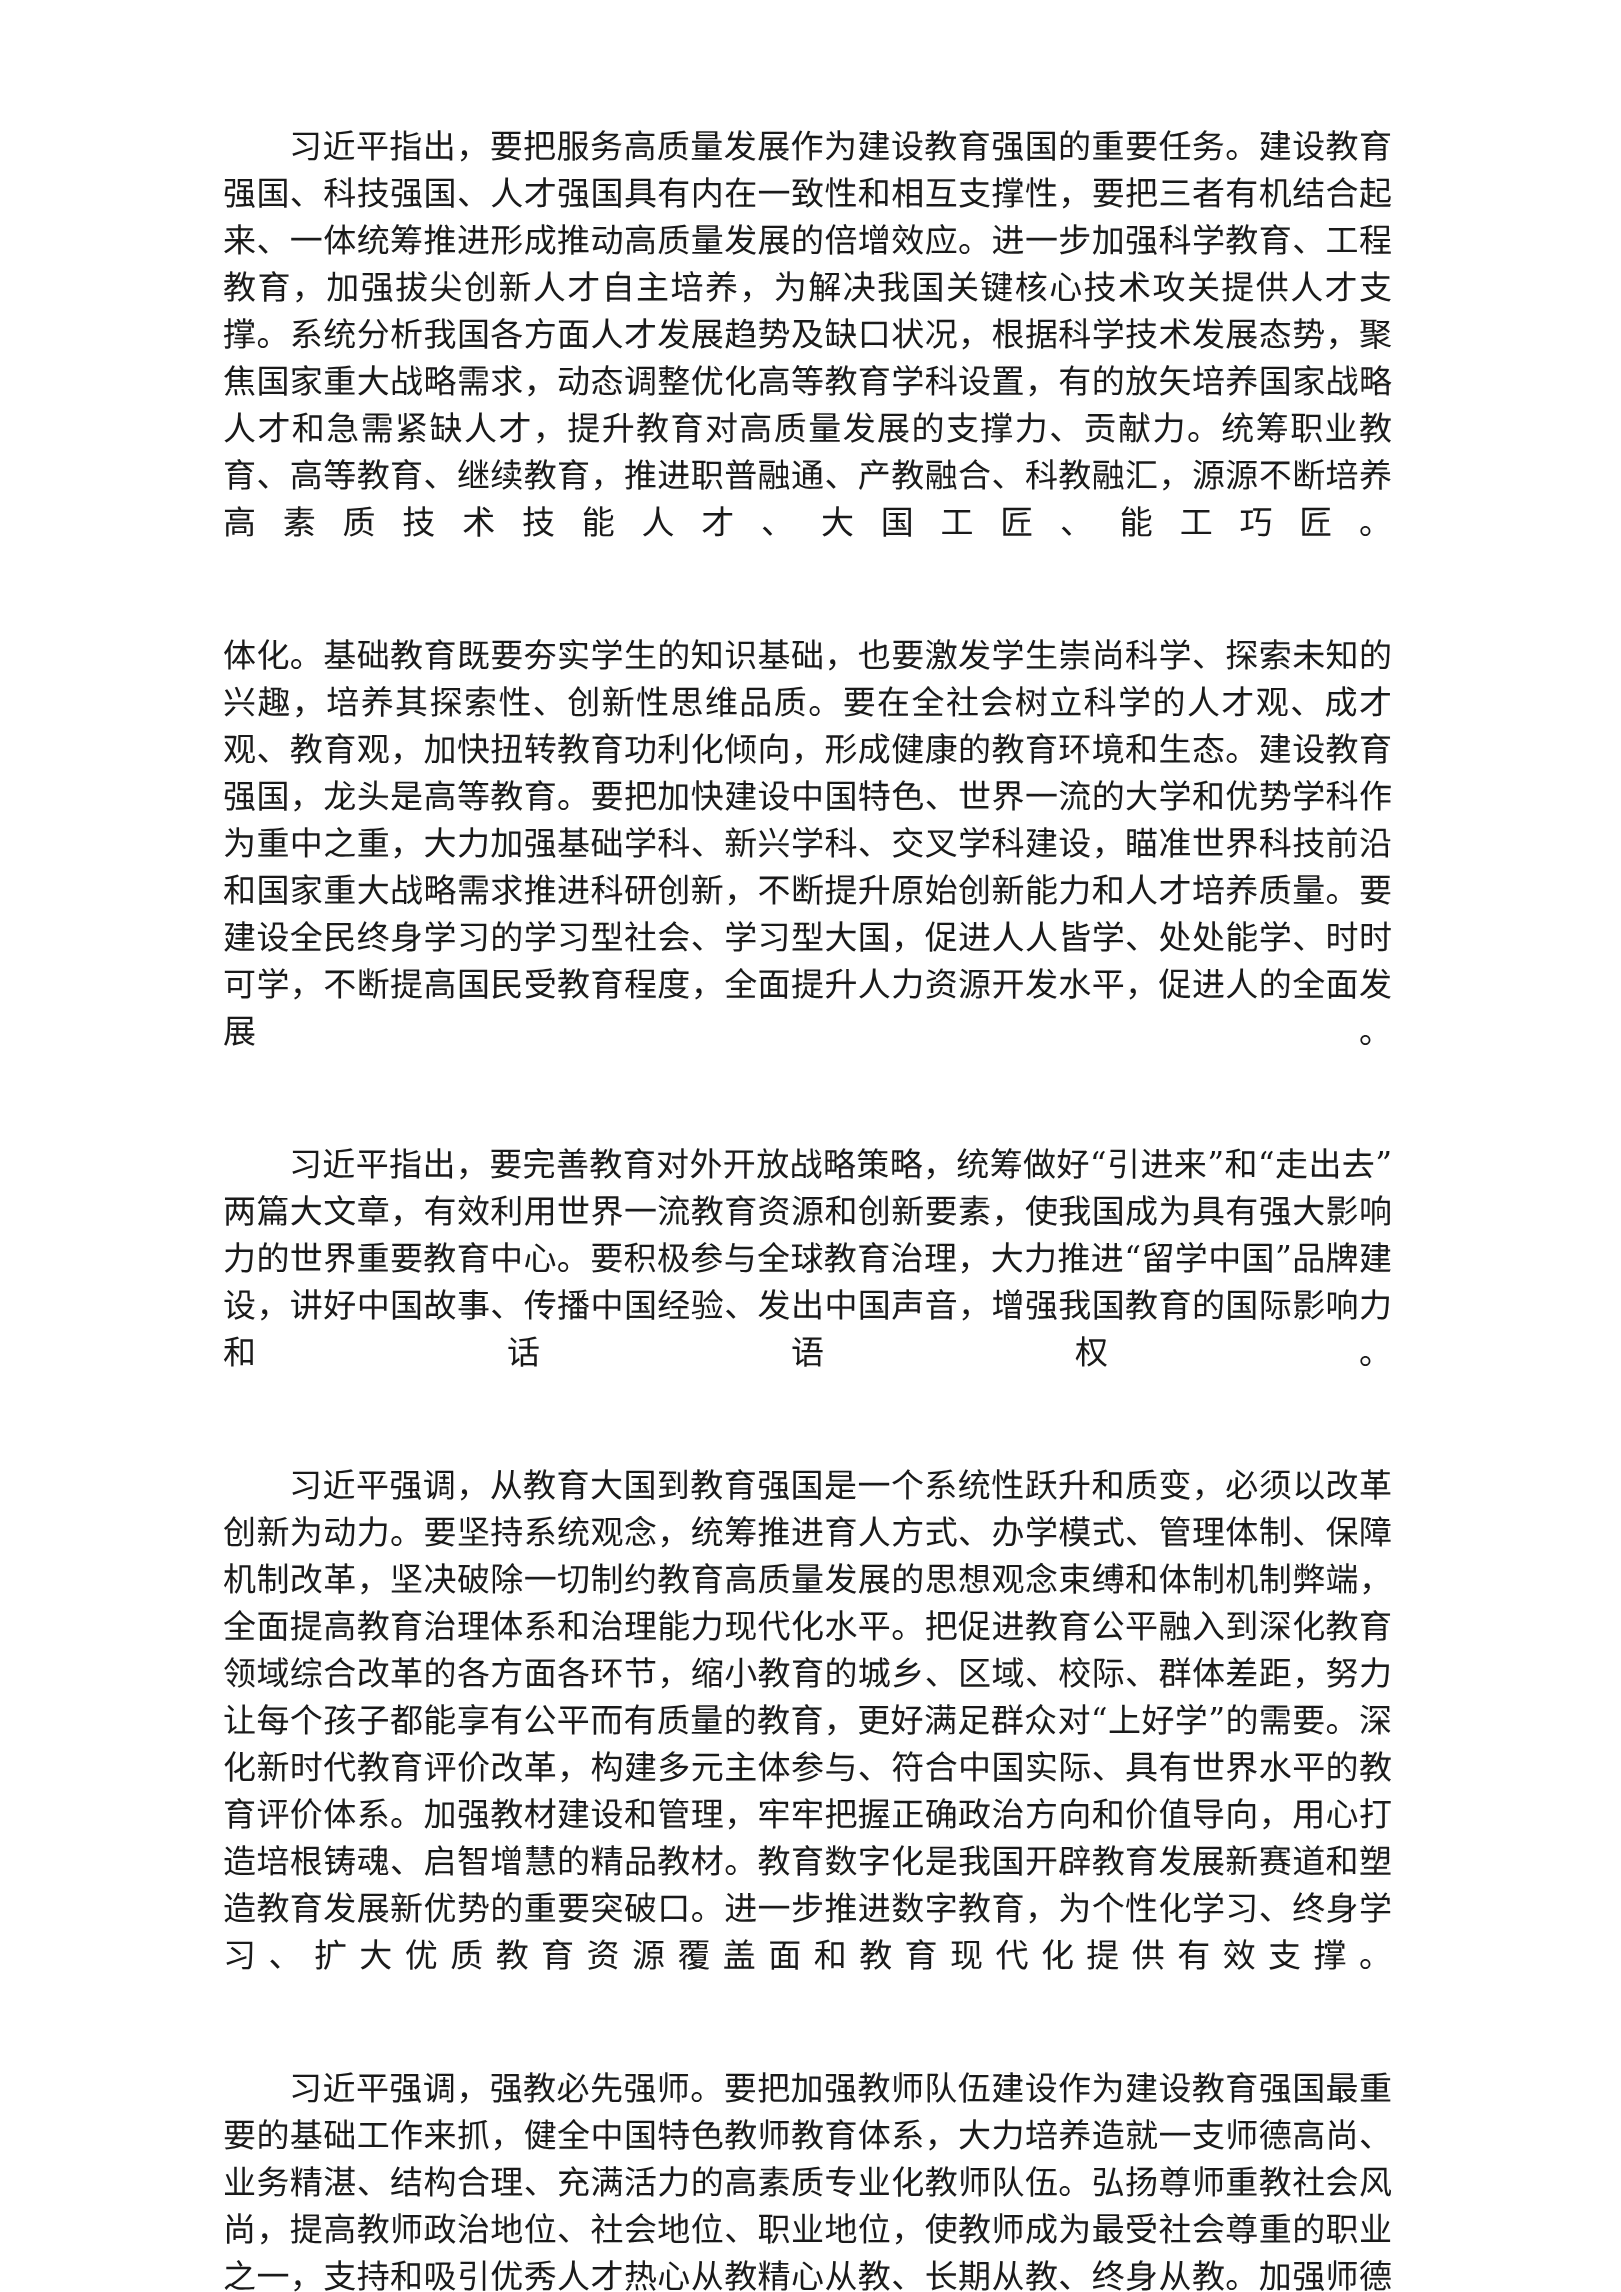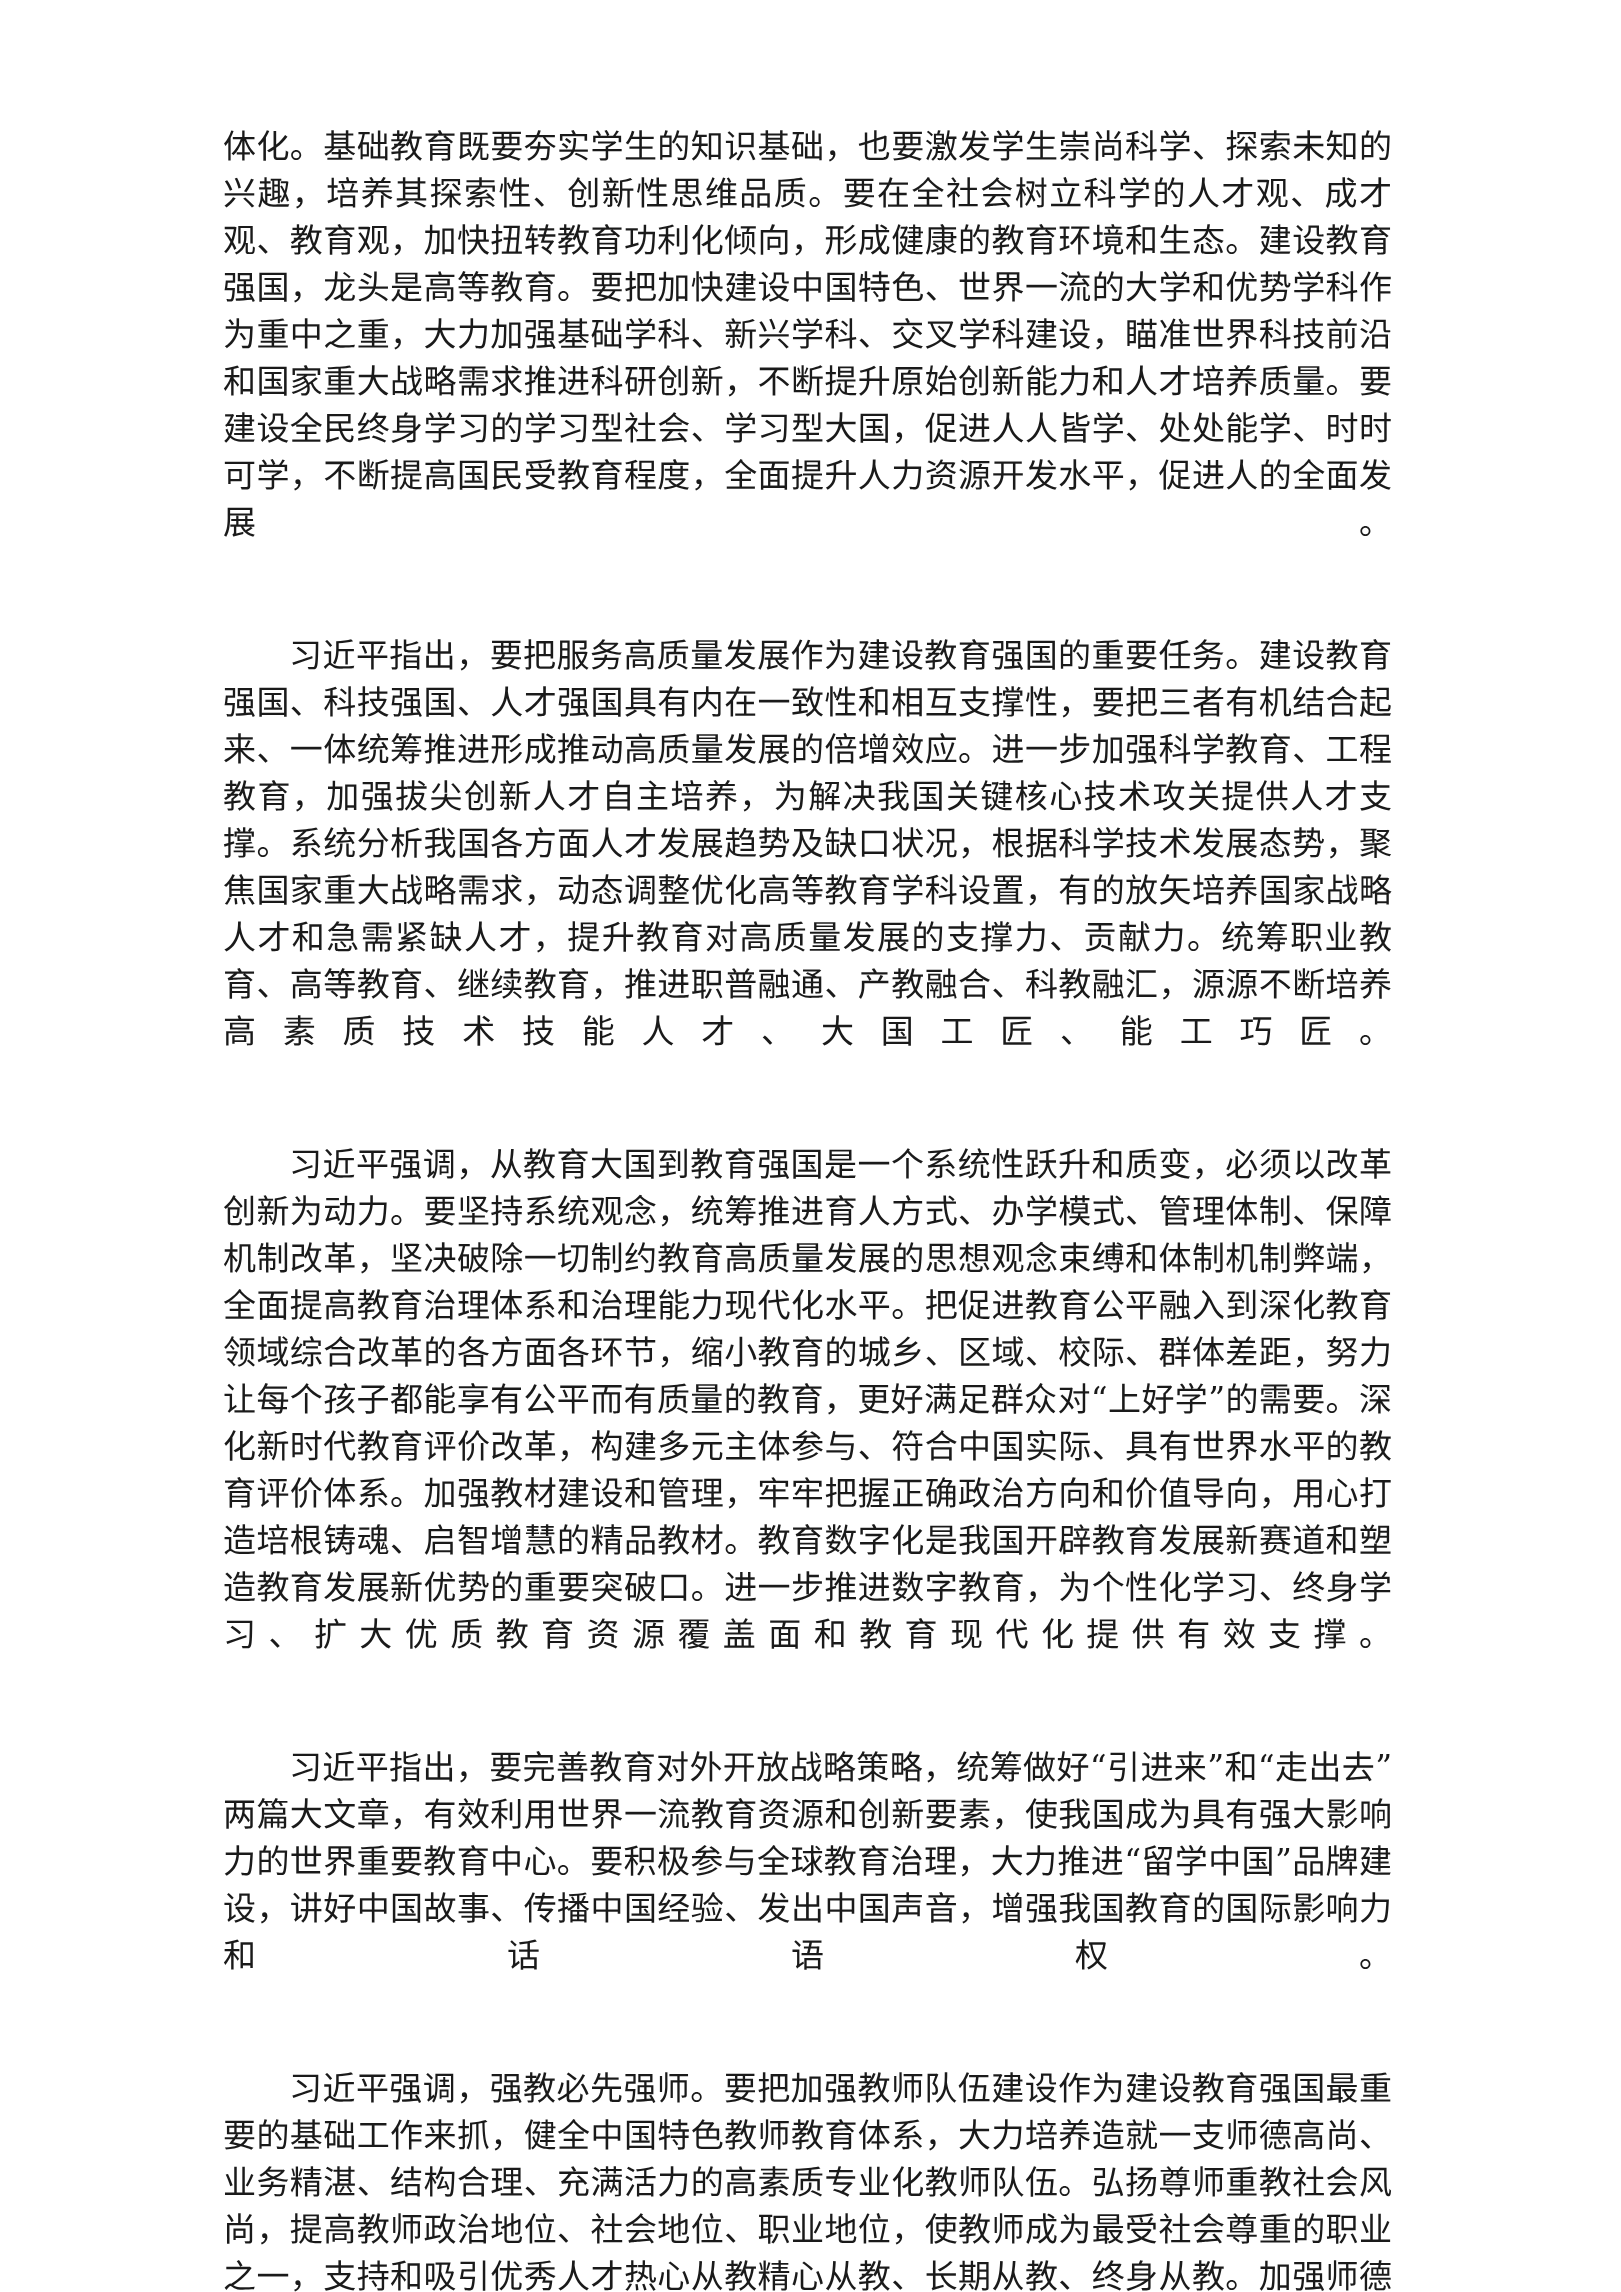--- a/index.html
+++ b/index.html
@@ -59,25 +59,25 @@
     display: inline-block;
     width: 100%;
   }
 </style>
 </head>
 <body>
 
 <div class="page">
   <div class="text-column">
 
+    <p class="para">习近平指出，要把服务高质量发展作为建设教育强国的重要任务。建设教育强国、科技强国、人才强国具有内在一致性和相互支撑性，要把三者有机结合起来、一体统筹推进形成推动高质量发展的倍增效应。进一步加强科学教育、工程教育，加强拔尖创新人才自主培养，为解决我国关键核心技术攻关提供人才支撑。系统分析我国各方面人才发展趋势及缺口状况，根据科学技术发展态势，聚焦国家重大战略需求，动态调整优化高等教育学科设置，有的放矢培养国家战略人才和急需紧缺人才，提升教育对高质量发展的支撑力、贡献力。统筹职业教育、高等教育、继续教育，推进职普融通、产教融合、科教融汇，源源不断培养高素质技术技能人才、大国工匠、能工巧匠。</p>
+
     <p class="para no-indent">体化。基础教育既要夯实学生的知识基础，也要激发学生崇尚科学、探索未知的兴趣，培养其探索性、创新性思维品质。要在全社会树立科学的人才观、成才观、教育观，加快扭转教育功利化倾向，形成健康的教育环境和生态。建设教育强国，龙头是高等教育。要把加快建设中国特色、世界一流的大学和优势学科作为重中之重，大力加强基础学科、新兴学科、交叉学科建设，瞄准世界科技前沿和国家重大战略需求推进科研创新，不断提升原始创新能力和人才培养质量。要建设全民终身学习的学习型社会、学习型大国，促进人人皆学、处处能学、时时可学，不断提高国民受教育程度，全面提升人力资源开发水平，促进人的全面发展。</p>
 
-    <p class="para">习近平指出，要把服务高质量发展作为建设教育强国的重要任务。建设教育强国、科技强国、人才强国具有内在一致性和相互支撑性，要把三者有机结合起来、一体统筹推进形成推动高质量发展的倍增效应。进一步加强科学教育、工程教育，加强拔尖创新人才自主培养，为解决我国关键核心技术攻关提供人才支撑。系统分析我国各方面人才发展趋势及缺口状况，根据科学技术发展态势，聚焦国家重大战略需求，动态调整优化高等教育学科设置，有的放矢培养国家战略人才和急需紧缺人才，提升教育对高质量发展的支撑力、贡献力。统筹职业教育、高等教育、继续教育，推进职普融通、产教融合、科教融汇，源源不断培养高素质技术技能人才、大国工匠、能工巧匠。</p>
+    <p class="para">习近平指出，要完善教育对外开放战略策略，统筹做好“引进来”和“走出去”两篇大文章，有效利用世界一流教育资源和创新要素，使我国成为具有强大影响力的世界重要教育中心。要积极参与全球教育治理，大力推进“留学中国”品牌建设，讲好中国故事、传播中国经验、发出中国声音，增强我国教育的国际影响力和话语权。</p>
 
     <p class="para">习近平强调，从教育大国到教育强国是一个系统性跃升和质变，必须以改革创新为动力。要坚持系统观念，统筹推进育人方式、办学模式、管理体制、保障机制改革，坚决破除一切制约教育高质量发展的思想观念束缚和体制机制弊端，全面提高教育治理体系和治理能力现代化水平。把促进教育公平融入到深化教育领域综合改革的各方面各环节，缩小教育的城乡、区域、校际、群体差距，努力让每个孩子都能享有公平而有质量的教育，更好满足群众对“上好学”的需要。深化新时代教育评价改革，构建多元主体参与、符合中国实际、具有世界水平的教育评价体系。加强教材建设和管理，牢牢把握正确政治方向和价值导向，用心打造培根铸魂、启智增慧的精品教材。教育数字化是我国开辟教育发展新赛道和塑造教育发展新优势的重要突破口。进一步推进数字教育，为个性化学习、终身学习、扩大优质教育资源覆盖面和教育现代化提供有效支撑。</p>
-
-    <p class="para">习近平指出，要完善教育对外开放战略策略，统筹做好“引进来”和“走出去”两篇大文章，有效利用世界一流教育资源和创新要素，使我国成为具有强大影响力的世界重要教育中心。要积极参与全球教育治理，大力推进“留学中国”品牌建设，讲好中国故事、传播中国经验、发出中国声音，增强我国教育的国际影响力和话语权。</p>
 
     <p class="para">习近平强调，强教必先强师。要把加强教师队伍建设作为建设教育强国最重要的基础工作来抓，健全中国特色教师教育体系，大力培养造就一支师德高尚、业务精湛、结构合理、充满活力的高素质专业化教师队伍。弘扬尊师重教社会风尚，提高教师政治地位、社会地位、职业地位，使教师成为最受社会尊重的职业之一，支持和吸引优秀人才热心从教精心从教、长期从教、终身从教。加强师德师风建设，引导广大教师坚定理想信念、陶冶道德情操、涵养扎实学识、勤修仁爱之心，树立“躬耕教坛、强国有我”的志向和抱负，坚守三尺讲台，潜心教书育人。</p>
 
   </div>
 </div>
 
 
 </body></html>

